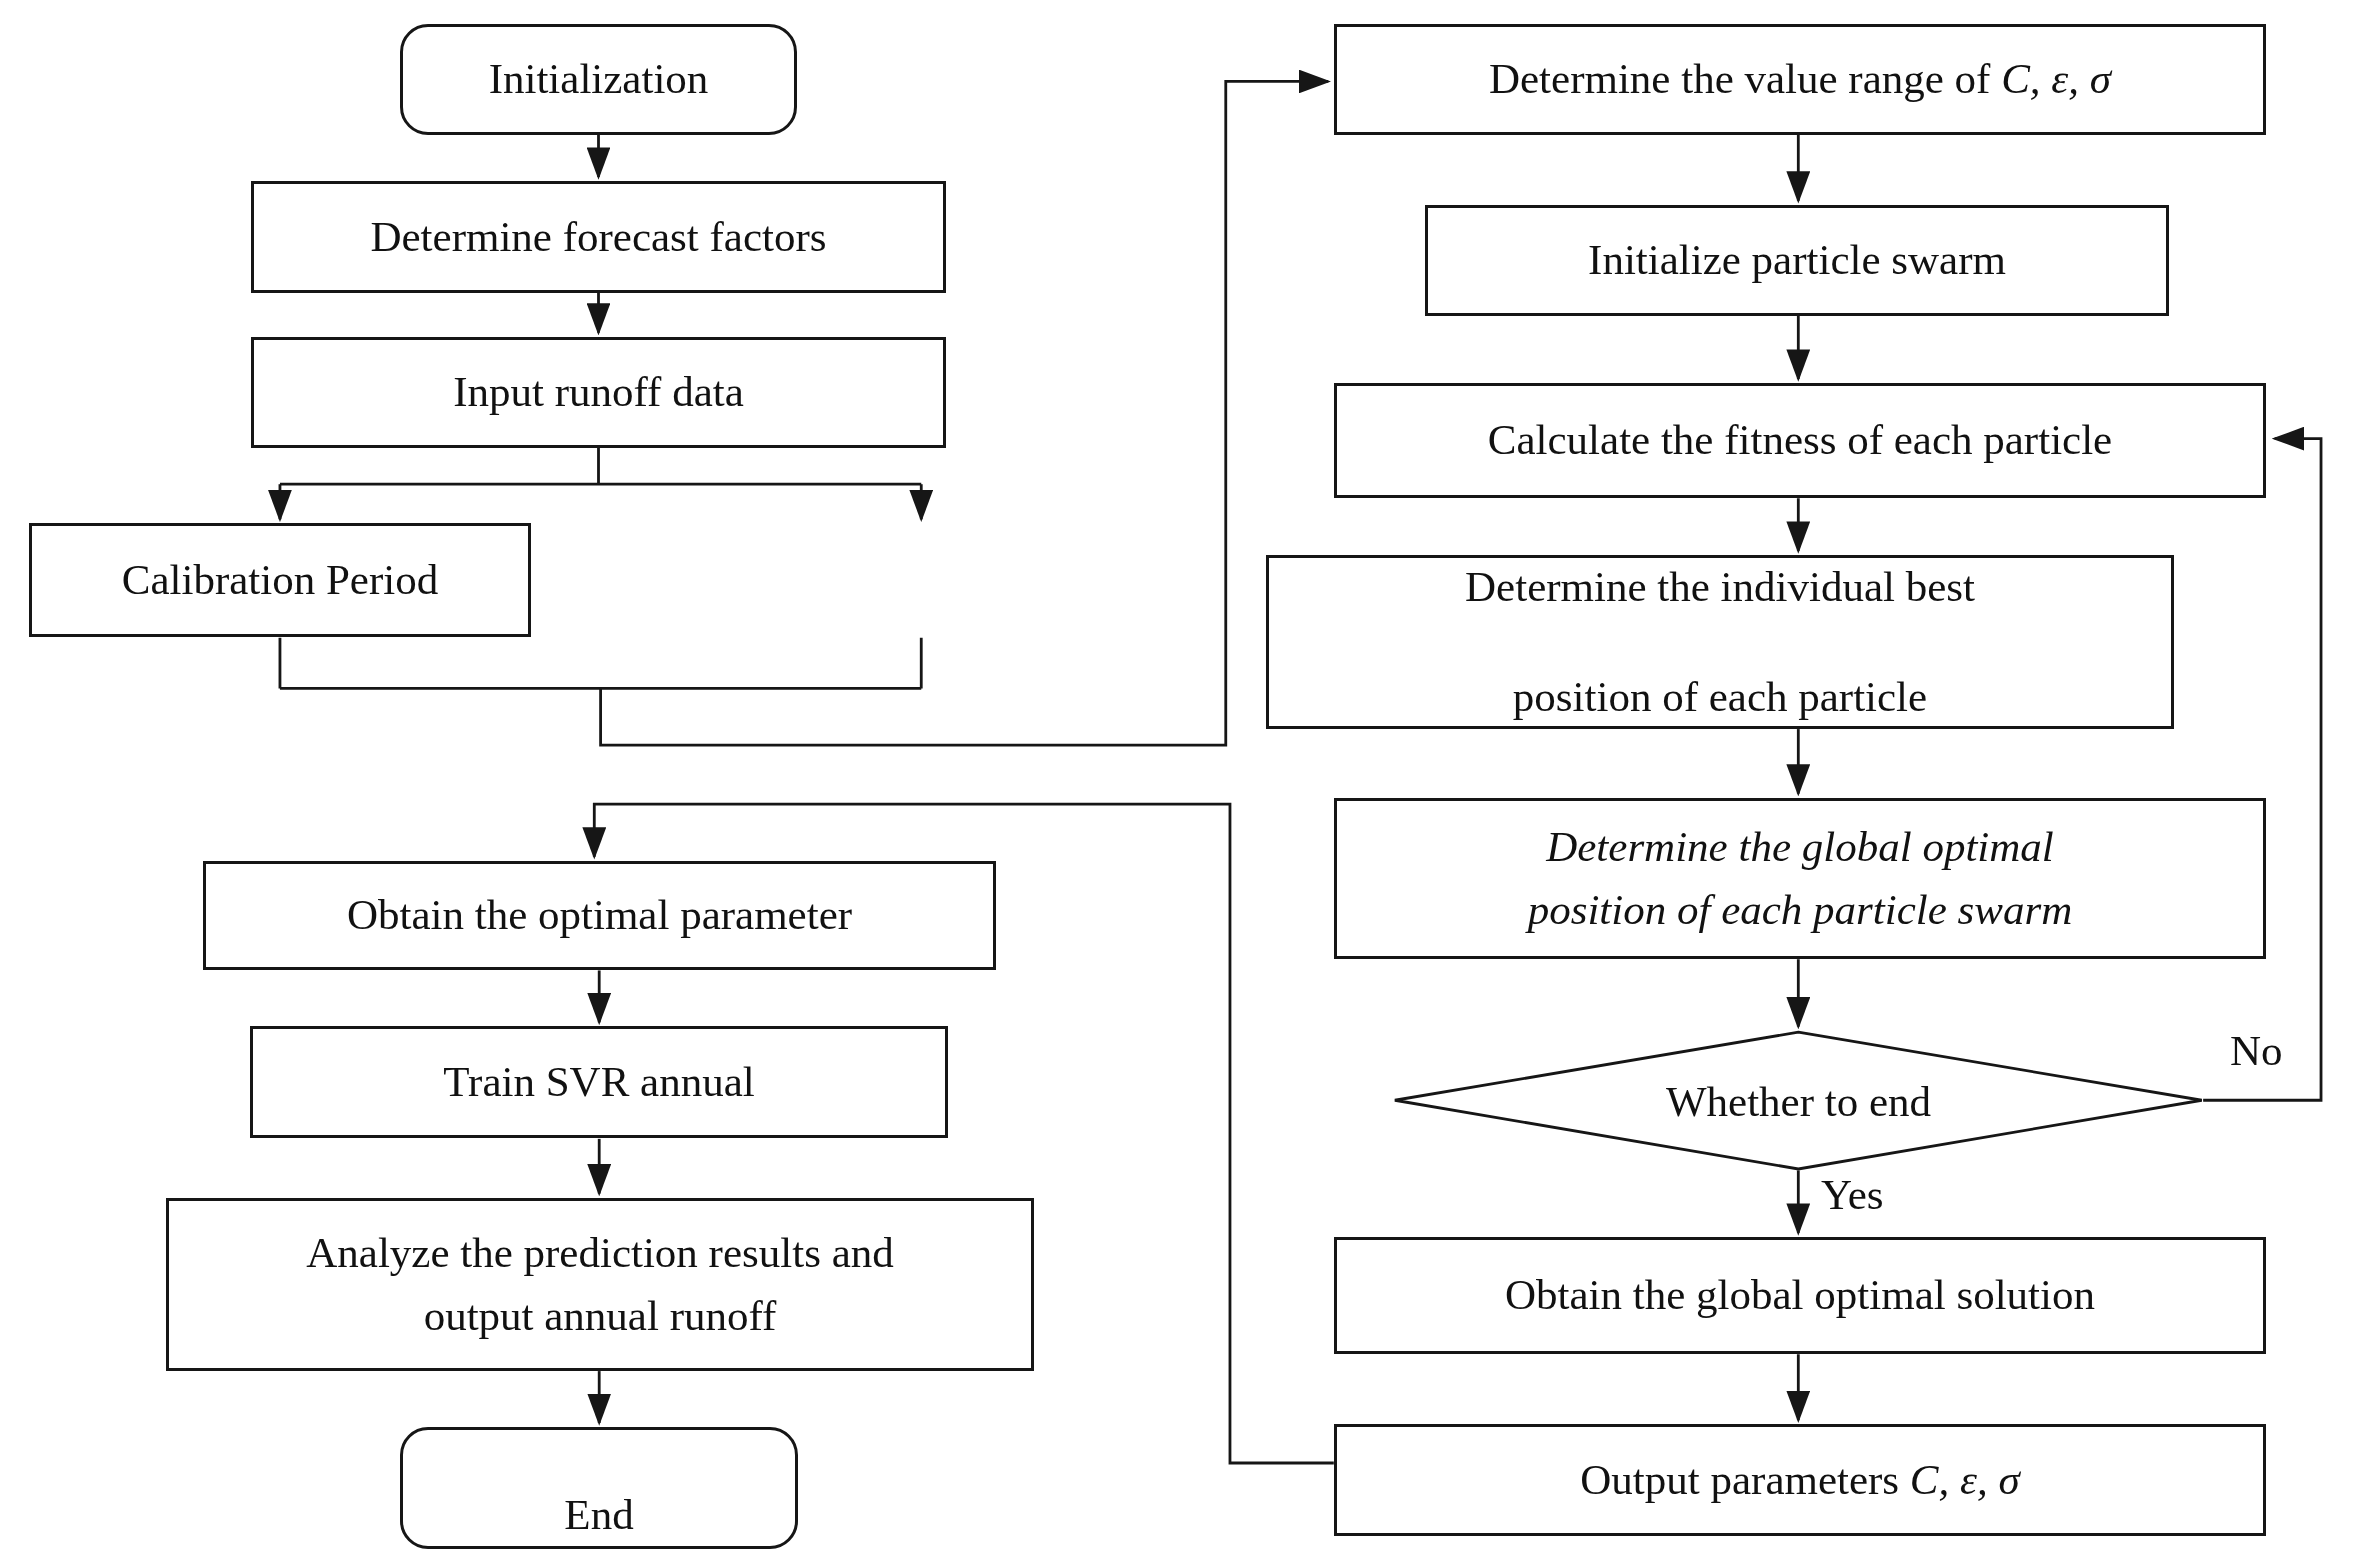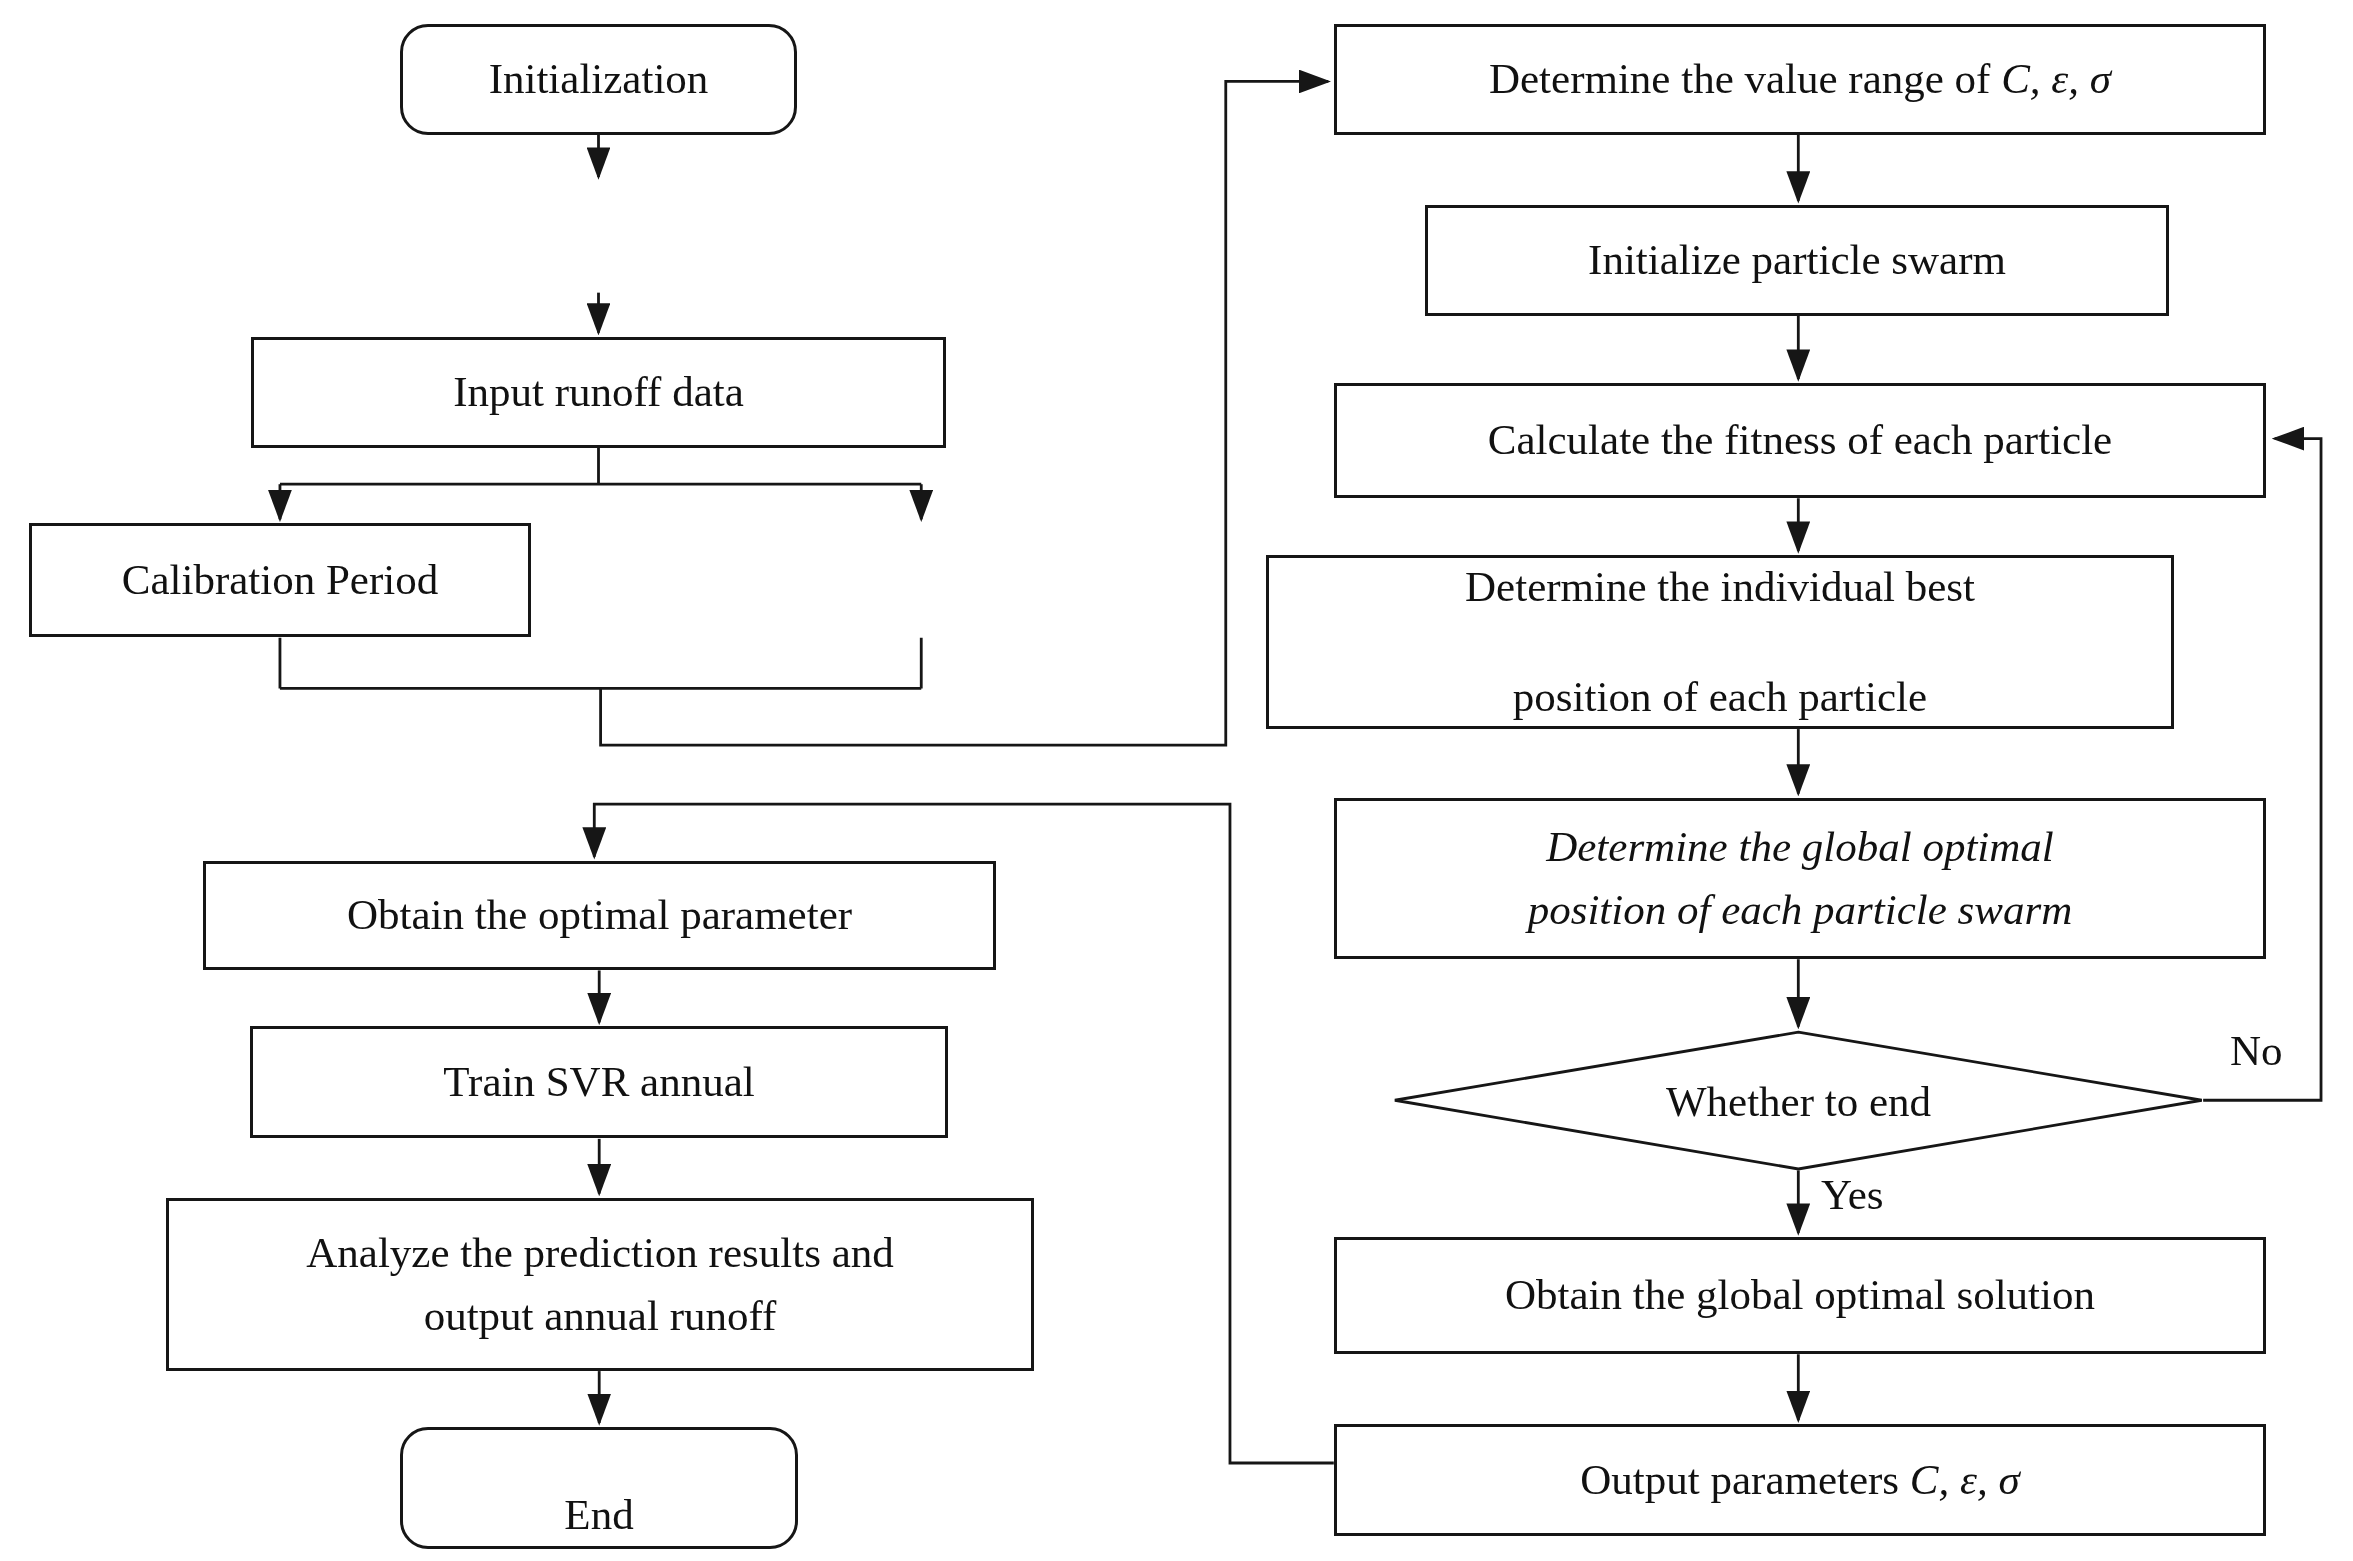--- a/index.html
+++ b/index.html
@@ -76,20 +76,23 @@
 
       <path d="M3140 1568 H3308 V625 H3242" marker-end="url(#arr)"></path>
 
       <polygon points="2563,1471 3138,1568 2563,1666 1988,1568" fill="#ffffff"></polygon>
     </g>
   </svg>
 
   <div class="node rounded" id="n-init">
     <span>Initialization</span>
   </div>
+  <div class="node" id="n-forecast">
+    <span>Determine forecast factors</span>
+  </div>
   <div class="node" id="n-runoff">
     <span>Input runoff data</span>
   </div>
   <div class="node" id="n-calib">
     <span>Calibration Period</span>
   </div>
   <div class="node" id="n-optparam">
     <span>Obtain the optimal parameter</span>
   </div>
   <div class="node" id="n-train">

